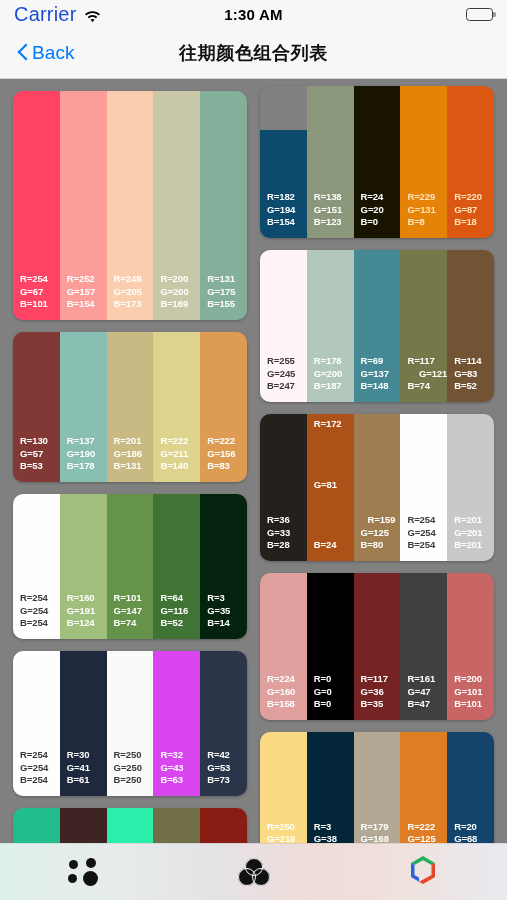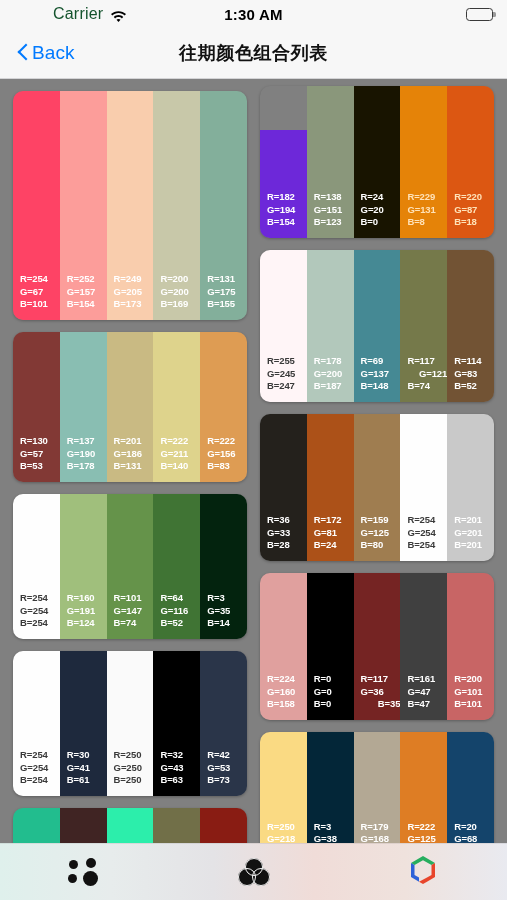--- a/index.html
+++ b/index.html
@@ -11,21 +11,21 @@
   }
   .phone { position:relative; width:507px; height:900px; overflow:hidden; background:#808080; }
 
   
   .statusbar{
     position:absolute; top:0; left:0; width:507px; height:28px;
     background:#f7f7f7; display:flex; align-items:center;
     padding:0 14px; z-index:20;
   }
   .sb-left{ display:flex; align-items:center; gap:7px; flex:1; }
-  .sb-carrier{ font-size:16px; font-weight:400; color:#14532d; letter-spacing:.2px;margin-left:39px; }
+  .sb-carrier{ font-size:20px; font-weight:400; color:#1d4ed8; letter-spacing:.2px; }
   .sb-wifi{ width:17px; height:13px; position:relative; }
   .sb-center{ flex:0 0 auto; font-size:15px; font-weight:700; color:#000; letter-spacing:.2px; }
   .sb-right{ flex:1; display:flex; align-items:center; justify-content:flex-end; }
   .battery{
     width:27px; height:13px; border:1.4px solid #3a3a3a; border-radius:3.5px;
     position:relative; padding:1.4px;
   }
   .battery::after{
     content:""; position:absolute; right:-3.6px; top:3.7px; width:2.2px; height:5px;
     background:#9b9b9b; border-radius:0 1.5px 1.5px 0;
@@ -225,42 +225,42 @@
             <div class="swatch" style="background: rgb(30, 41, 61);">
               <span style="color: rgb(255, 255, 255);">R=30</span>
               <span style="color: rgb(255, 255, 255);">G=41</span>
               <span style="color: rgb(255, 255, 255);">B=61</span>
             </div>
             <div class="swatch" style="background: rgb(250, 250, 250);">
               <span style="color: rgb(58, 58, 58);">R=250</span>
               <span style="color: rgb(58, 58, 58);">G=250</span>
               <span style="color: rgb(58, 58, 58);">B=250</span>
             </div>
-            <div class="swatch" style="background: #000000;">
+            <div class="swatch" style="background: #d946ef;">
               <span style="color: rgb(255, 255, 255);">R=32</span>
               <span style="color: rgb(255, 255, 255);">G=43</span>
               <span style="color: rgb(255, 255, 255);">B=63</span>
             </div>
             <div class="swatch" style="background: rgb(42, 53, 73);">
               <span style="color: rgb(255, 255, 255);">R=42</span>
               <span style="color: rgb(255, 255, 255);">G=53</span>
               <span style="color: rgb(255, 255, 255);">B=73</span>
             </div>
           </div>
           <div class="card" style="height: 80px; margin-bottom: 12px;">
             <div class="swatch" style="background: rgb(34, 189, 142);"></div>
             <div class="swatch" style="background: rgb(64, 36, 35);"></div>
             <div class="swatch" style="background: rgb(44, 238, 171);"></div>
             <div class="swatch" style="background: rgb(113, 111, 72);"></div>
             <div class="swatch" style="background: rgb(137, 28, 19);"></div>
           </div>
         </div>
       <div class="col right">
           <div class="card" style="height: 152px; margin-bottom: 12px;">
-            <div class="swatch" style="background: #6d28d9; margin-top: 44px;">
+            <div class="swatch" style="background: #0c4a6e; margin-top: 44px;">
               <span style="color: rgb(255, 255, 255);">R=182</span>
               <span style="color: rgb(255, 255, 255);">G=194</span>
               <span style="color: rgb(255, 255, 255);">B=154</span>
             </div>
             <div class="swatch" style="background: rgb(138, 151, 123);">
               <span style="color: rgb(255, 255, 255);">R=138</span>
               <span style="color: rgb(255, 255, 255);">G=151</span>
               <span style="color: rgb(255, 255, 255);">B=123</span>
             </div>
             <div class="swatch" style="background: rgb(24, 20, 0);">
@@ -305,27 +305,27 @@
               <span style="color: rgb(255, 255, 255);">G=83</span>
               <span style="color: rgb(255, 255, 255);">B=52</span>
             </div>
           </div>
           <div class="card" style="height: 147px; margin-bottom: 12px;">
             <div class="swatch" style="background: rgb(36, 33, 28);">
               <span style="color: rgb(255, 255, 255);">R=36</span>
               <span style="color: rgb(255, 255, 255);">G=33</span>
               <span style="color: rgb(255, 255, 255);">B=28</span>
             </div>
-            <div class="swatch" style="background: rgb(172, 81, 24);">
+            <div class="swatch" style="background: rgb(172, 81, 24); gap: 48px;">
               <span style="color: rgb(255, 255, 255);">R=172</span>
               <span style="color: rgb(255, 255, 255);">G=81</span>
               <span style="color: rgb(255, 255, 255);">B=24</span>
             </div>
             <div class="swatch" style="background: rgb(159, 125, 80);">
-              <span style="color: rgb(255, 255, 255);">R=159</span>
+              <span style="color: rgb(255, 255, 255); margin-left: 7px;">R=159</span>
               <span style="color: rgb(255, 255, 255);">G=125</span>
               <span style="color: rgb(255, 255, 255);">B=80</span>
             </div>
             <div class="swatch" style="background: rgb(254, 254, 254);">
               <span style="color: rgb(58, 58, 58);">R=254</span>
               <span style="color: rgb(58, 58, 58);">G=254</span>
               <span style="color: rgb(58, 58, 58);">B=254</span>
             </div>
             <div class="swatch" style="background: rgb(201, 201, 201);">
               <span style="color: rgb(255, 255, 255);">R=201</span>
@@ -340,21 +340,21 @@
               <span style="color: rgb(255, 255, 255);">B=158</span>
             </div>
             <div class="swatch" style="background: rgb(0, 0, 0);">
               <span style="color: rgb(255, 255, 255);">R=0</span>
               <span style="color: rgb(255, 255, 255);">G=0</span>
               <span style="color: rgb(255, 255, 255);">B=0</span>
             </div>
             <div class="swatch" style="background: rgb(117, 36, 35);">
               <span style="color: rgb(255, 255, 255);">R=117</span>
               <span style="color: rgb(255, 255, 255);">G=36</span>
-              <span style="color: rgb(255, 255, 255); text-align: right;">B=35</span>
+              <span style="color: rgb(255, 255, 255);">B=35</span>
             </div>
             <div class="swatch" style="background: #404040;">
               <span style="color: rgb(255, 255, 255);">R=161</span>
               <span style="color: rgb(255, 255, 255);">G=47</span>
               <span style="color: rgb(255, 255, 255);">B=47</span>
             </div>
             <div class="swatch" style="background: rgb(200, 101, 101);">
               <span style="color: rgb(255, 255, 255);">R=200</span>
               <span style="color: rgb(255, 255, 255);">G=101</span>
               <span style="color: rgb(255, 255, 255);">B=101</span>

